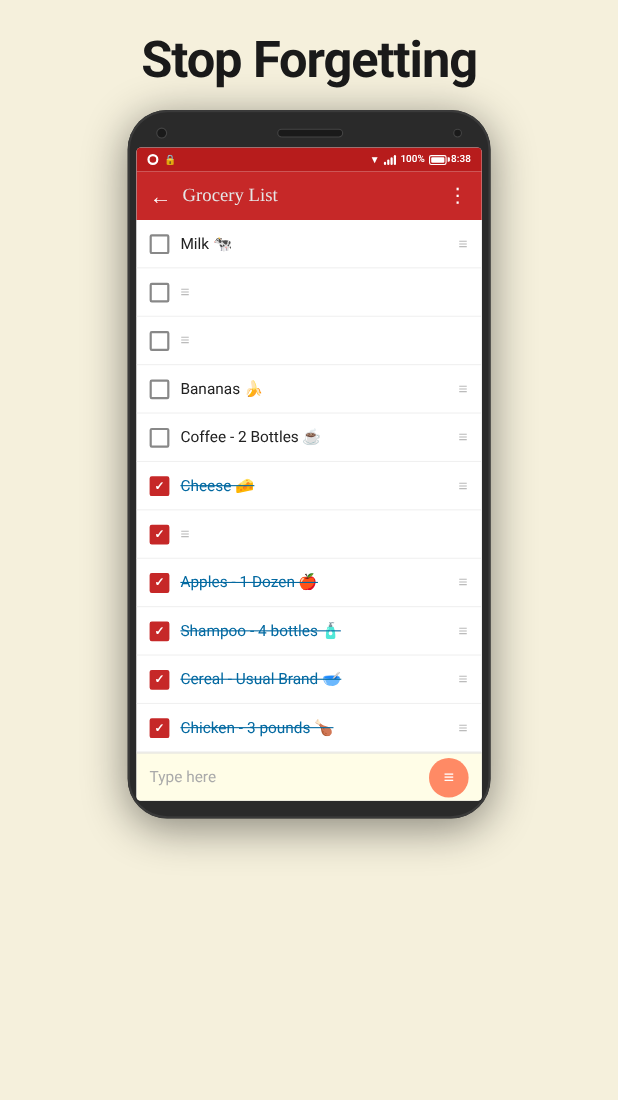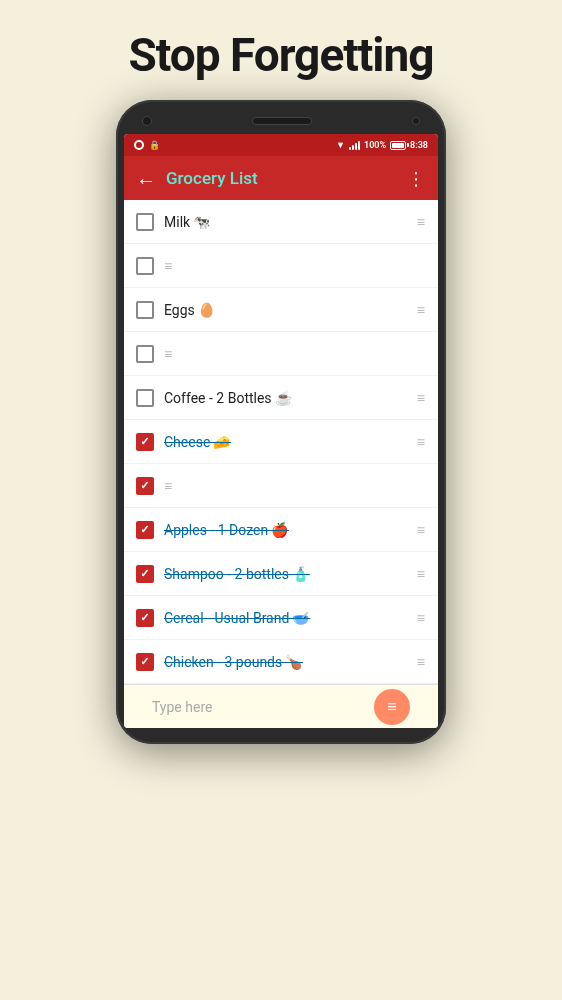--- a/index.html
+++ b/index.html
@@ -164,24 +164,25 @@
     }
 
     .app-bar-back {
       color: #fff;
       font-size: 20px;
       margin-right: 10px;
       cursor: pointer;
     }
 
     .app-bar-title {
-      color: #5eead4;
+      color: #e5e5e5;
       font-size: 17px;
       font-weight: 500;
       flex: 1;
+      font-family: Liberation Serif, serif;
     }
 
     .app-bar-menu {
       color: #fff;
       font-size: 18px;
       cursor: pointer;
       letter-spacing: 1px;
     }
 
     .list-container {
@@ -235,21 +236,21 @@
     .list-item-drag {
       color: #bbb;
       font-size: 14px;
       letter-spacing: 1px;
     }
 
     .input-bar {
       background: #fffde7;
       display: flex;
       align-items: center;
-      padding: 0 28px;
+      padding: 0 12px;
       height: 44px;
       border-top: 1px solid #e0e0e0;
     }
 
     .input-placeholder {
       flex: 1;
       color: #aaa;
       font-size: 14px;
     }
 
@@ -316,26 +317,26 @@
           <span class="list-item-drag">≡</span>
         </div>
 
         <div class="list-item">
           <div class="list-item-checkbox"></div>
           <span class="list-item-drag">≡</span>
         </div>
 
         <div class="list-item">
           <div class="list-item-checkbox"></div>
-          <span class="list-item-text">Eggs 🥚</span>
-          <span class="list-item-drag">≡</span>
-        </div>
-
-        <div class="list-item">
-          <div class="list-item-checkbox"></div>
+          <span class="list-item-drag">≡</span>
+        </div>
+
+        <div class="list-item">
+          <div class="list-item-checkbox"></div>
+          <span class="list-item-text">Bananas 🍌</span>
           <span class="list-item-drag">≡</span>
         </div>
 
         <div class="list-item">
           <div class="list-item-checkbox"></div>
           <span class="list-item-text">Coffee - 2 Bottles ☕</span>
           <span class="list-item-drag">≡</span>
         </div>
 
         <div class="list-item">
@@ -350,21 +351,21 @@
         </div>
 
         <div class="list-item">
           <div class="list-item-checkbox checked"></div>
           <span class="list-item-text strikethrough">Apples - 1 Dozen 🍎</span>
           <span class="list-item-drag">≡</span>
         </div>
 
         <div class="list-item">
           <div class="list-item-checkbox checked"></div>
-          <span class="list-item-text strikethrough">Shampoo - 2 bottles 🧴</span>
+          <span class="list-item-text strikethrough">Shampoo - 4 bottles 🧴</span>
           <span class="list-item-drag">≡</span>
         </div>
 
         <div class="list-item">
           <div class="list-item-checkbox checked"></div>
           <span class="list-item-text strikethrough">Cereal - Usual Brand 🥣</span>
           <span class="list-item-drag">≡</span>
         </div>
 
         <div class="list-item">

